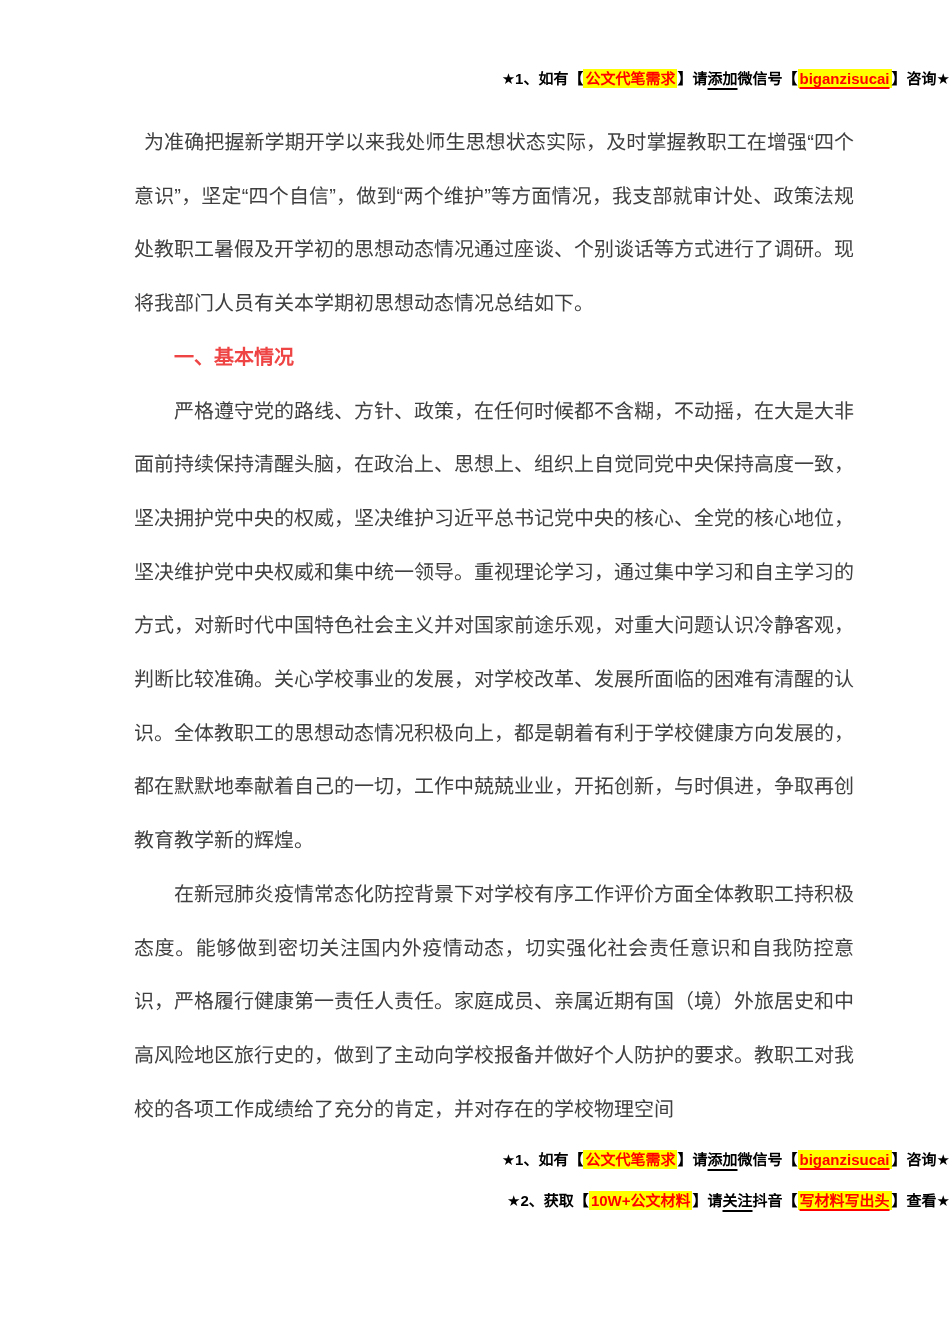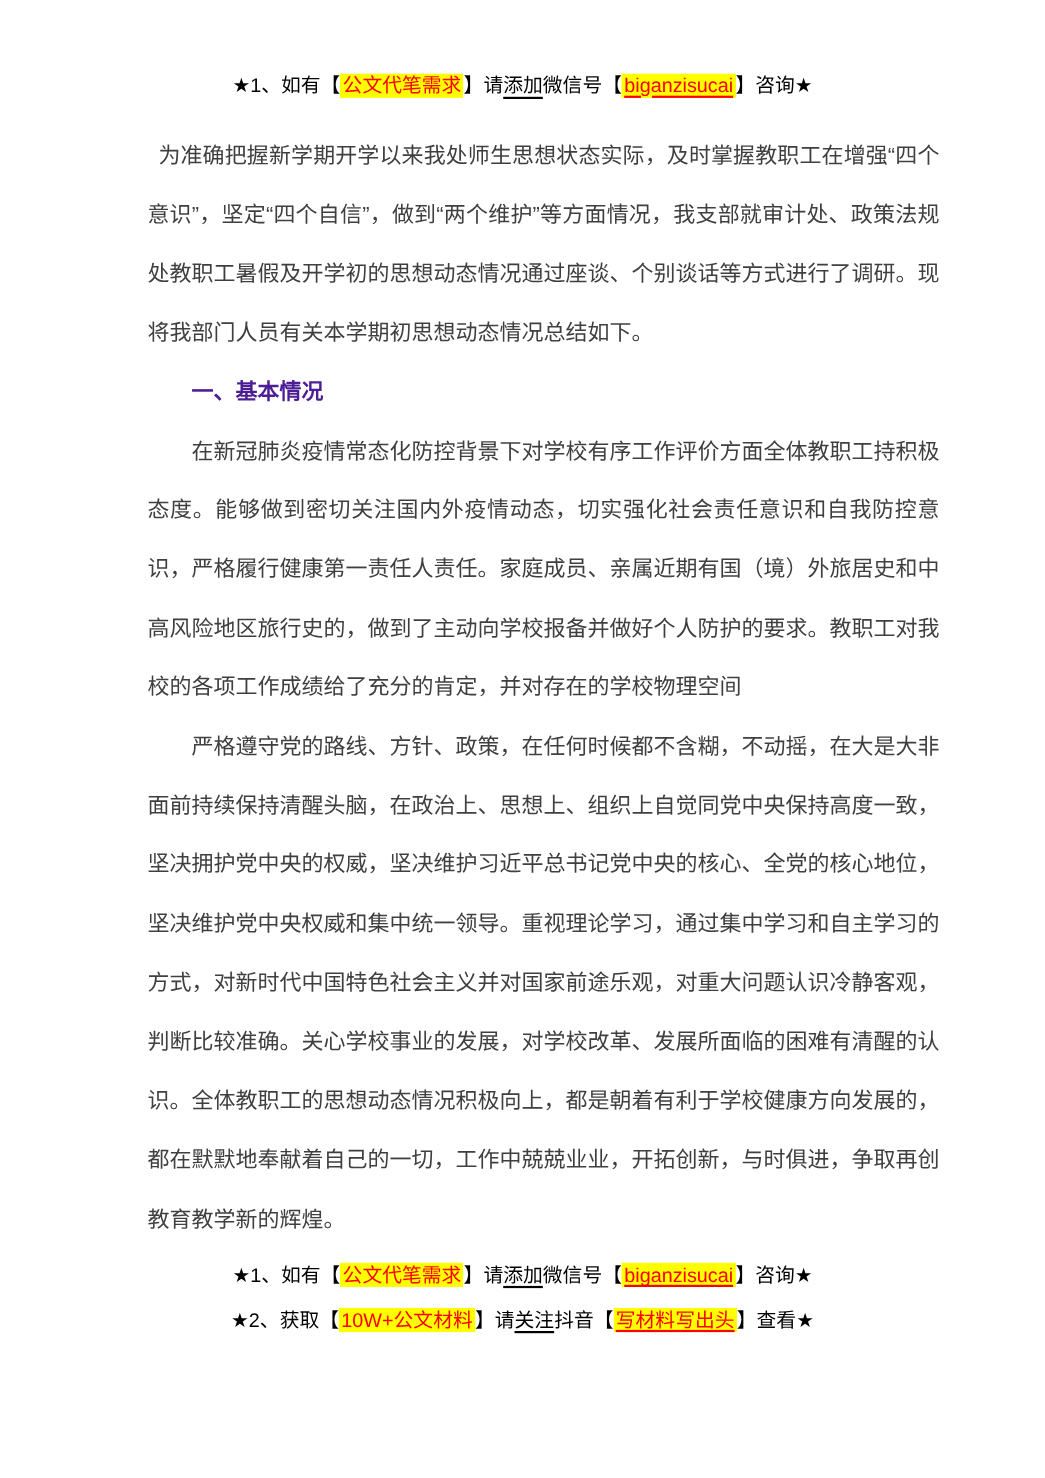--- a/index.html
+++ b/index.html
@@ -7,23 +7,23 @@
     width: 950px;
     height: 1344px;
     background: #ffffff;
     overflow: hidden;
     font-family: "Liberation Sans", "DejaVu Sans", sans-serif;
   }
   .page { width: 100%; height: 100%; }
 
   
   .promo {
-    text-align: center;
-    font-weight: 400;
-    font-size: 18px;
+    text-align: right;
+    font-weight: 700;
+    font-size: 15px;
     line-height: 41px;
     color: #000000;
   }
   .promo-top { padding-top: 58px; }
   .promo-bottom { margin-top: 3px; }
   .promo-line { margin: 0; }
   .hl {
     background: #ffff00;
     color: #ff0000;
     padding: 1px 2px;
@@ -49,38 +49,38 @@
     text-align: justify;
     text-justify: inter-ideograph;
   }
   .para { margin: 0; text-indent: 2em; }
   .para-first { text-indent: 0.5em; }
   .section-heading {
     margin: 0;
     font-size: 20px;
     line-height: 53.7px;
     font-weight: 700;
-    color: #4c1d95;
+    color: #ef4444;
     text-indent: 2em;
   }
 </style>
 </head>
 <body>
 
 <div class="page">
 
   <header class="promo promo-top">
     <p class="promo-line"><span>★1、如有【</span><span class="hl">公文代笔需求</span><span>】请</span><span class="ul">添加</span><span>微信号【</span><span class="hl hl-underline">biganzisucai</span><span>】咨询★</span></p>
   </header>
 
   <main class="doc-body">
     <p class="para para-first">为准确把握新学期开学以来我处师生思想状态实际，及时掌握教职工在增强“四个意识”，坚定“四个自信”，做到“两个维护”等方面情况，我支部就审计处、政策法规处教职工暑假及开学初的思想动态情况通过座谈、个别谈话等方式进行了调研。现将我部门人员有关本学期初思想动态情况总结如下。</p>
     <h2 class="section-heading">一、基本情况</h2>
+    <p class="para">严格遵守党的路线、方针、政策，在任何时候都不含糊，不动摇，在大是大非面前持续保持清醒头脑，在政治上、思想上、组织上自觉同党中央保持高度一致，坚决拥护党中央的权威，坚决维护习近平总书记党中央的核心、全党的核心地位，坚决维护党中央权威和集中统一领导。重视理论学习，通过集中学习和自主学习的方式，对新时代中国特色社会主义并对国家前途乐观，对重大问题认识冷静客观，判断比较准确。关心学校事业的发展，对学校改革、发展所面临的困难有清醒的认识。全体教职工的思想动态情况积极向上，都是朝着有利于学校健康方向发展的，都在默默地奉献着自己的一切，工作中兢兢业业，开拓创新，与时俱进，争取再创教育教学新的辉煌。</p>
     <p class="para">在新冠肺炎疫情常态化防控背景下对学校有序工作评价方面全体教职工持积极态度。能够做到密切关注国内外疫情动态，切实强化社会责任意识和自我防控意识，严格履行健康第一责任人责任。家庭成员、亲属近期有国（境）外旅居史和中高风险地区旅行史的，做到了主动向学校报备并做好个人防护的要求。教职工对我校的各项工作成绩给了充分的肯定，并对存在的学校物理空间</p>
-    <p class="para">严格遵守党的路线、方针、政策，在任何时候都不含糊，不动摇，在大是大非面前持续保持清醒头脑，在政治上、思想上、组织上自觉同党中央保持高度一致，坚决拥护党中央的权威，坚决维护习近平总书记党中央的核心、全党的核心地位，坚决维护党中央权威和集中统一领导。重视理论学习，通过集中学习和自主学习的方式，对新时代中国特色社会主义并对国家前途乐观，对重大问题认识冷静客观，判断比较准确。关心学校事业的发展，对学校改革、发展所面临的困难有清醒的认识。全体教职工的思想动态情况积极向上，都是朝着有利于学校健康方向发展的，都在默默地奉献着自己的一切，工作中兢兢业业，开拓创新，与时俱进，争取再创教育教学新的辉煌。</p>
   </main>
 
   <footer class="promo promo-bottom">
     <p class="promo-line"><span>★1、如有【</span><span class="hl">公文代笔需求</span><span>】请</span><span class="ul">添加</span><span>微信号【</span><span class="hl hl-underline">biganzisucai</span><span>】咨询★</span></p>
     <p class="promo-line"><span>★2、获取【</span><span class="hl">10W+公文材料</span><span>】请</span><span class="ul">关注</span><span>抖音【</span><span class="hl hl-underline">写材料写出头</span><span>】查看★</span></p>
   </footer>
 
 </div>
 
 </body></html>

